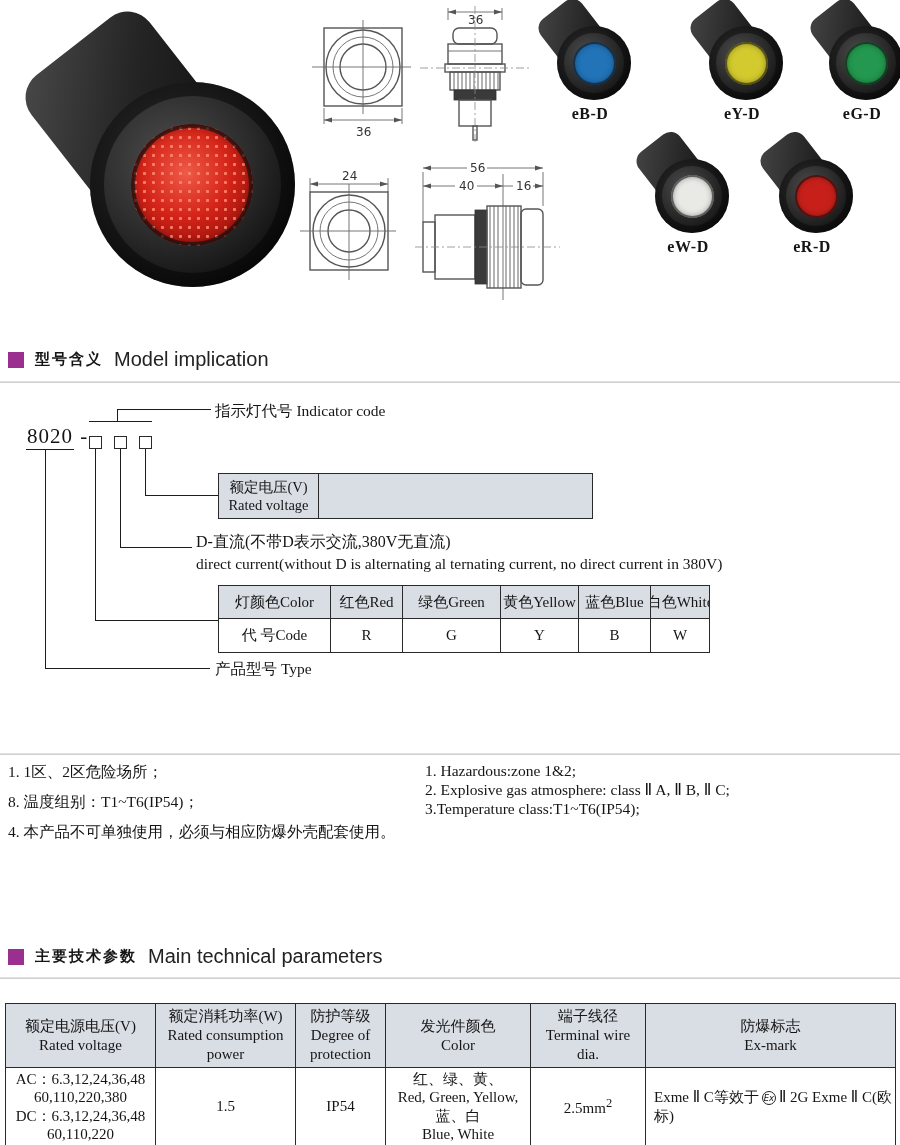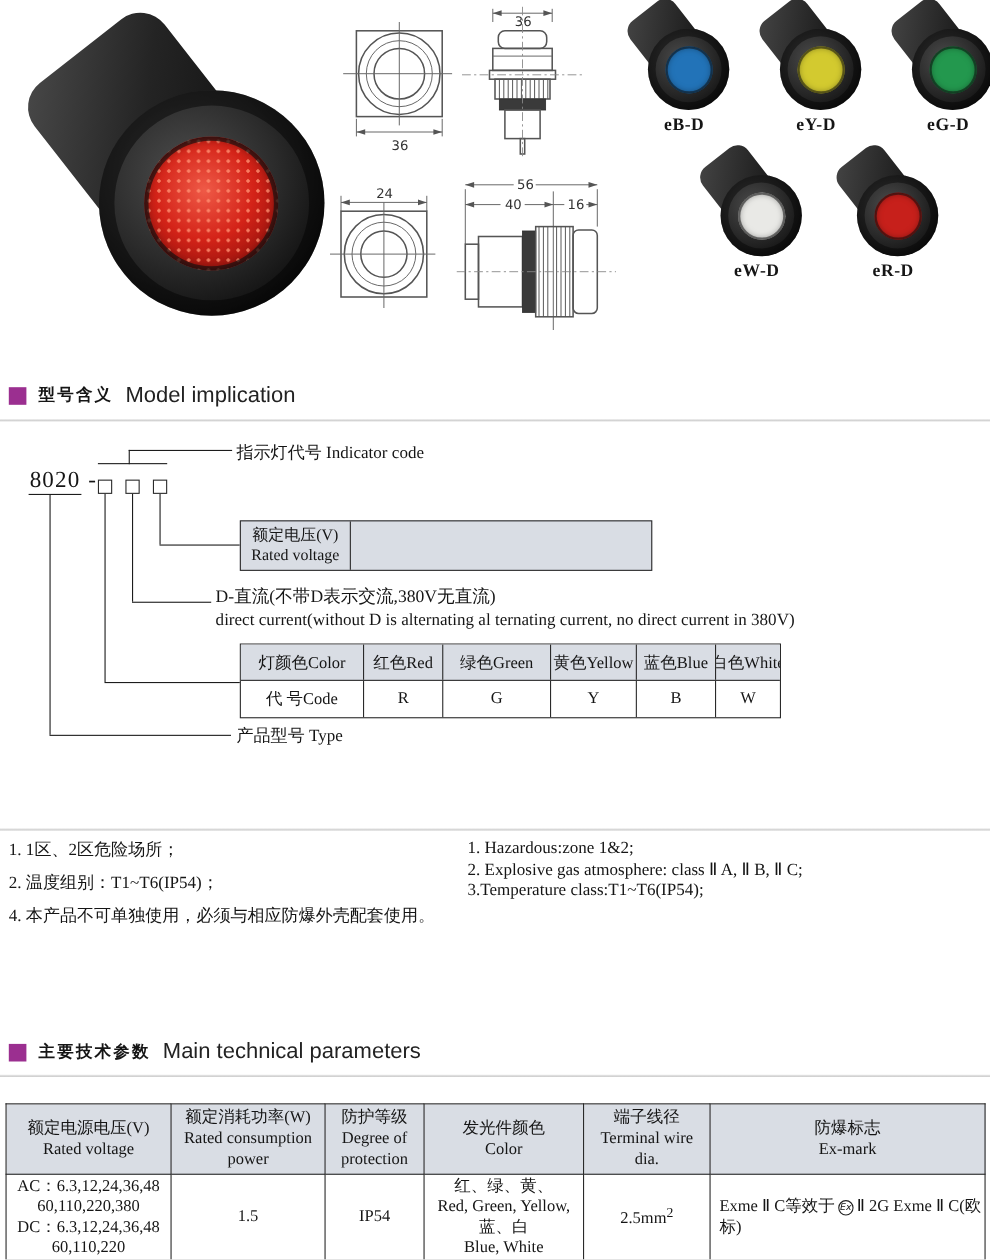--- a/index.html
+++ b/index.html
@@ -188,21 +188,21 @@
       <line class="hat" x1="79" y1="46" x2="79" y2="128"></line>
     <line class="hat" x1="83" y1="46" x2="83" y2="128"></line>
       <line class="hat" x1="91" y1="46" x2="91" y2="128"></line>
     <line class="hat" x1="95" y1="46" x2="95" y2="128"></line>
       <line class="hat" x1="99" y1="46" x2="99" y2="128"></line>
     <line class="hat" x1="103" y1="46" x2="103" y2="128"></line>
     <rect class="ln" x="106" y="49" width="22" height="76" rx="5"></rect>
     <line class="cl" x1="0" y1="87" x2="145" y2="87"></line>
   </svg>
 
-  <div class="mini-lamp" style="left:572px; top:2px;font-family:Liberation Serif, serif;">
+  <div class="mini-lamp" style="left:540px; top:2px;font-family:Liberation Serif, serif;">
     <div class="ml-body"></div>
     <div class="ml-head"></div>
     <div class="ml-lens" style="background: rgb(34, 115, 184);"></div>
     <div class="ml-label">eB-D</div>
   </div>
   <div class="mini-lamp" style="left:692px; top:2px;">
     <div class="ml-body"></div>
     <div class="ml-head"></div>
     <div class="ml-lens" style="background: rgb(211, 202, 47);"></div>
     <div class="ml-label">eY-D</div>
@@ -286,21 +286,21 @@
 
   <div class="dlabel" style="left:215px; top:659px;">
     <span>产品型号</span>
     <span>Type</span>
   </div>
 
   <div class="rule" style="top:753px;"></div>
 
   <div class="apps-zh">
     <div class="item">1. 1区、2区危险场所；</div>
-    <div class="item">2. 温度组别：T1~T6(IP54)；</div>
+    <div class="item">8. 温度组别：T1~T6(IP54)；</div>
     <div class="item">4. 本产品不可单独使用，必须与相应防爆外壳配套使用。</div>
   </div>
   <div class="apps-en">
     <div class="item">1. Hazardous:zone 1&amp;2;</div>
     <div class="item">2. Explosive gas atmosphere: class Ⅱ A, Ⅱ B, Ⅱ C;</div>
     <div class="item">3.Temperature class:T1~T6(IP54);</div>
   </div>
 
   <div class="section-head" style="top:945px;">
     <div class="bullet" style="background: rgb(155, 47, 144);"></div>

